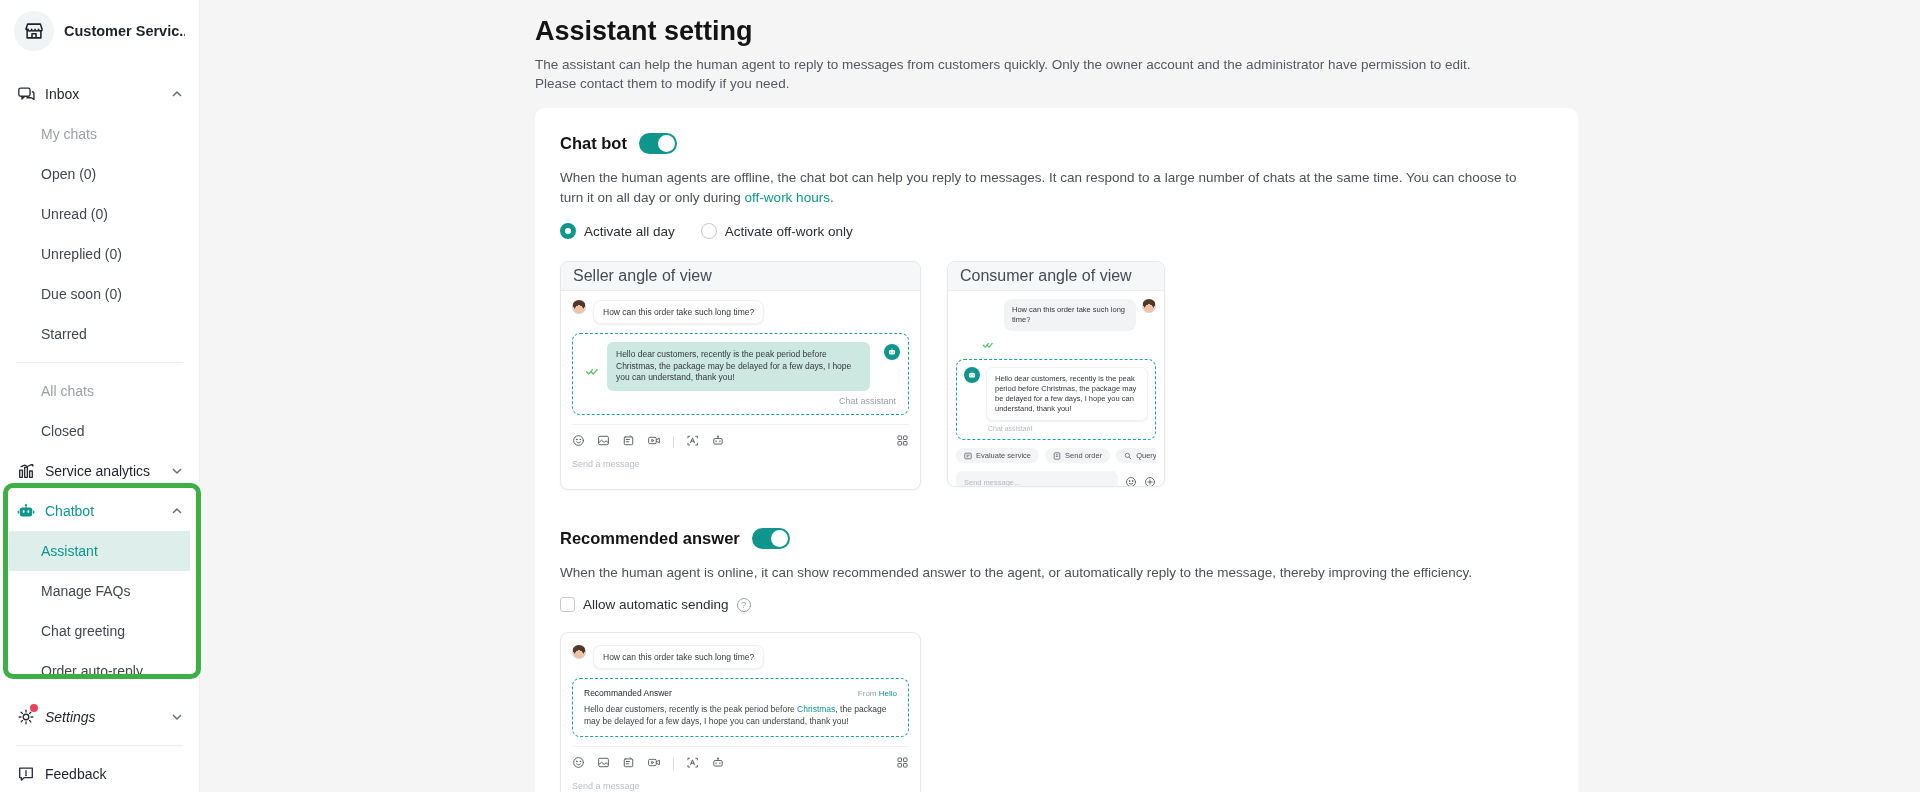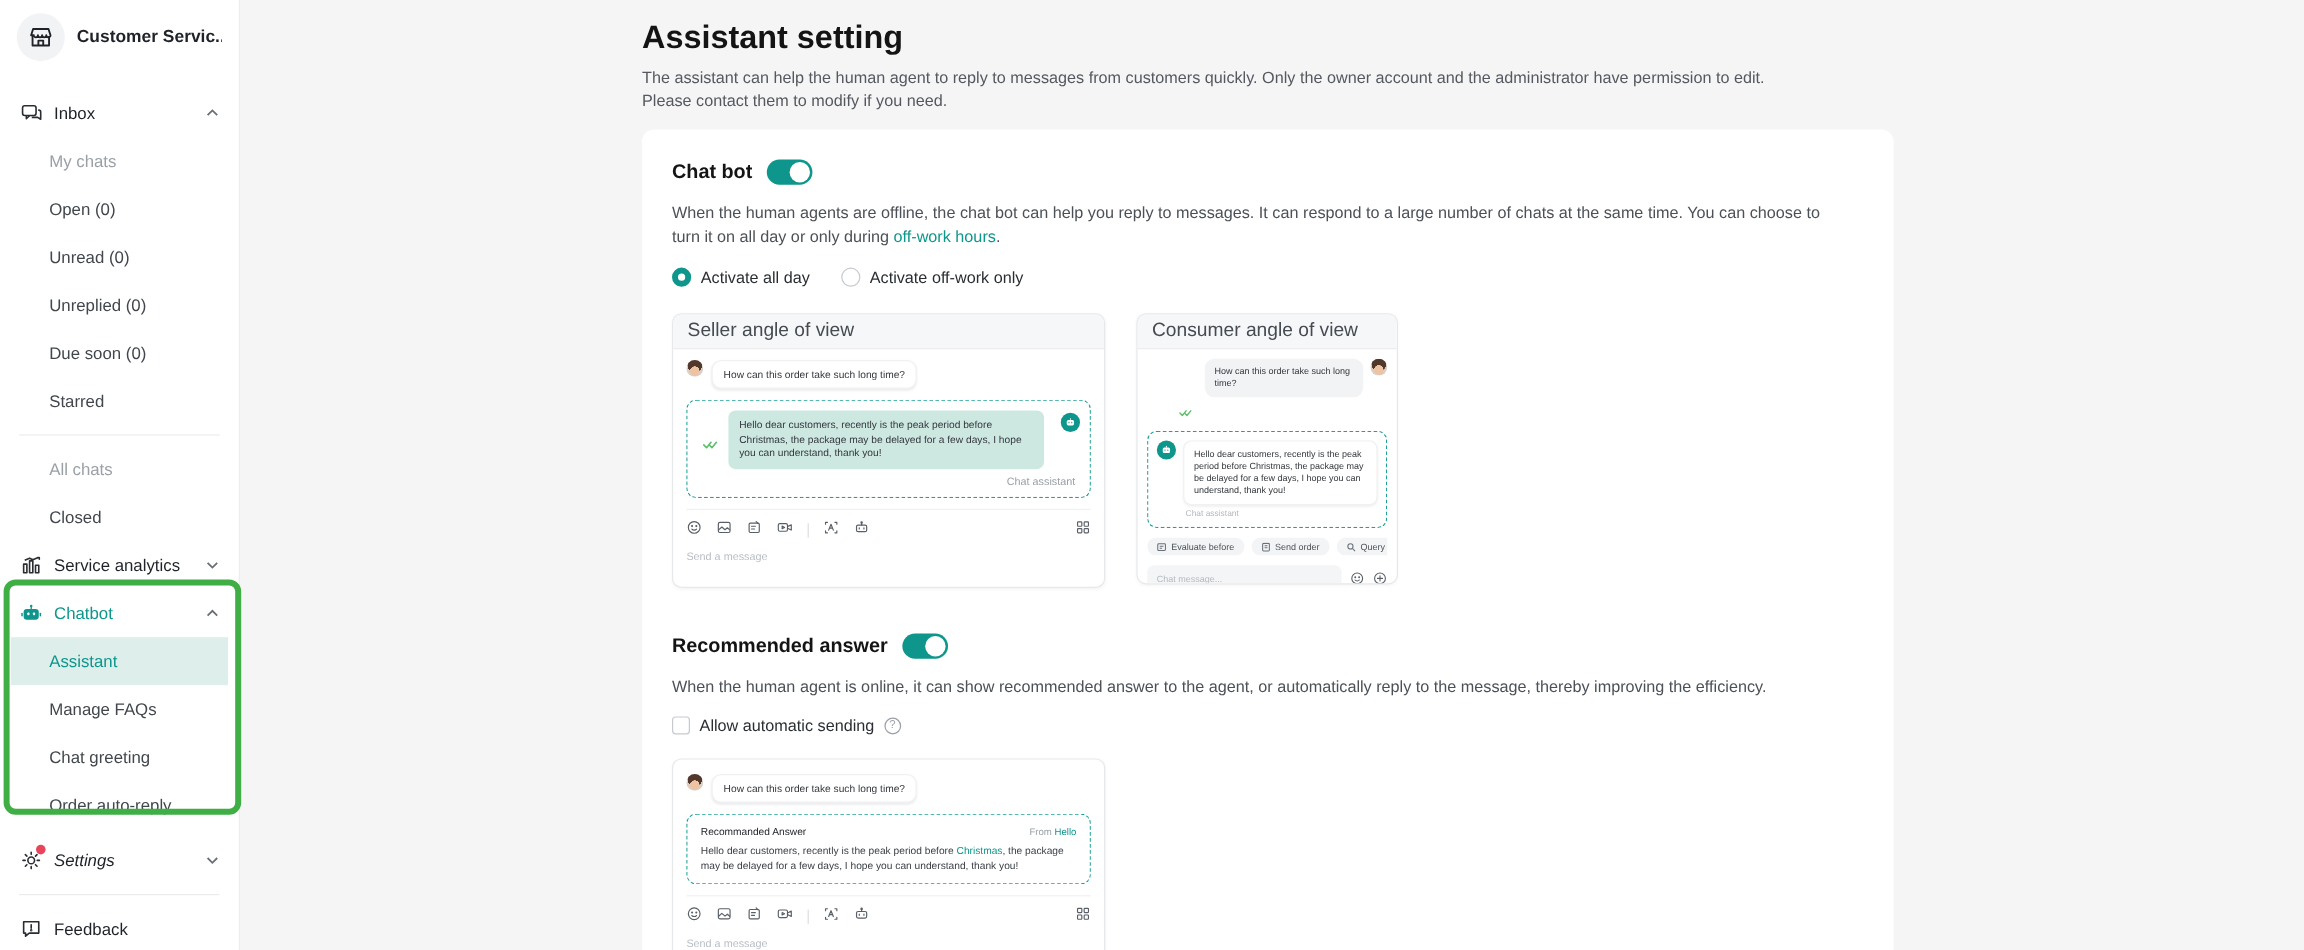--- a/index.html
+++ b/index.html
@@ -351,39 +351,39 @@
               <span class="c-bot-bubble">Hello dear customers, recently is the peak period before Christmas, the package may be delayed for a few days, I hope you can understand, thank you!</span>
             </div>
             <div class="c-sign">Chat assistant</div>
           </div>
           <div class="chip-row">
             <span class="chip">
                 <svg width="8" height="8" viewBox="0 0 10 10" fill="none" stroke="#6a7078" stroke-width="1.1">
                   <rect x="1" y="1.5" width="8" height="7" rx="1"></rect>
                   <path d="M3 4h4M3 6h2.5"></path>
                 </svg>
-                <span>Evaluate before</span>
+                <span>Evaluate service</span>
               </span>
             <span class="chip">
                 <svg width="8" height="8" viewBox="0 0 10 10" fill="none" stroke="#6a7078" stroke-width="1.1">
                   <rect x="1.5" y="1" width="7" height="8" rx="1"></rect>
                   <path d="M3.5 3.5h3M3.5 5.5h3"></path>
                 </svg>
                 <span>Send order</span>
               </span>
             <span class="chip">
                 <svg width="8" height="8" viewBox="0 0 10 10" fill="none" stroke="#6a7078" stroke-width="1.1">
                   <circle cx="4.2" cy="4.2" r="2.7"></circle>
                   <path d="M6.3 6.3L9 9"></path>
                 </svg>
                 <span>Query or</span>
               </span>
           </div>
           <div class="c-input-row">
-            <span class="c-input">Chat message...</span>
+            <span class="c-input">Send message...</span>
             <span class="c-ic">
                 <svg width="12" height="12" viewBox="0 0 20 20" fill="none" stroke="currentColor" stroke-width="1.5" stroke-linecap="round">
                   <circle cx="10" cy="10" r="7.5"></circle>
                   <circle cx="7.3" cy="8.3" r=".6" fill="currentColor"></circle>
                   <circle cx="12.7" cy="8.3" r=".6" fill="currentColor"></circle>
                   <path d="M7 12.2c.8.9 1.8 1.3 3 1.3s2.2-.4 3-1.3"></path>
                 </svg>
               </span>
             <span class="c-ic">
                 <svg width="12" height="12" viewBox="0 0 20 20" fill="none" stroke="currentColor" stroke-width="1.5" stroke-linecap="round">

